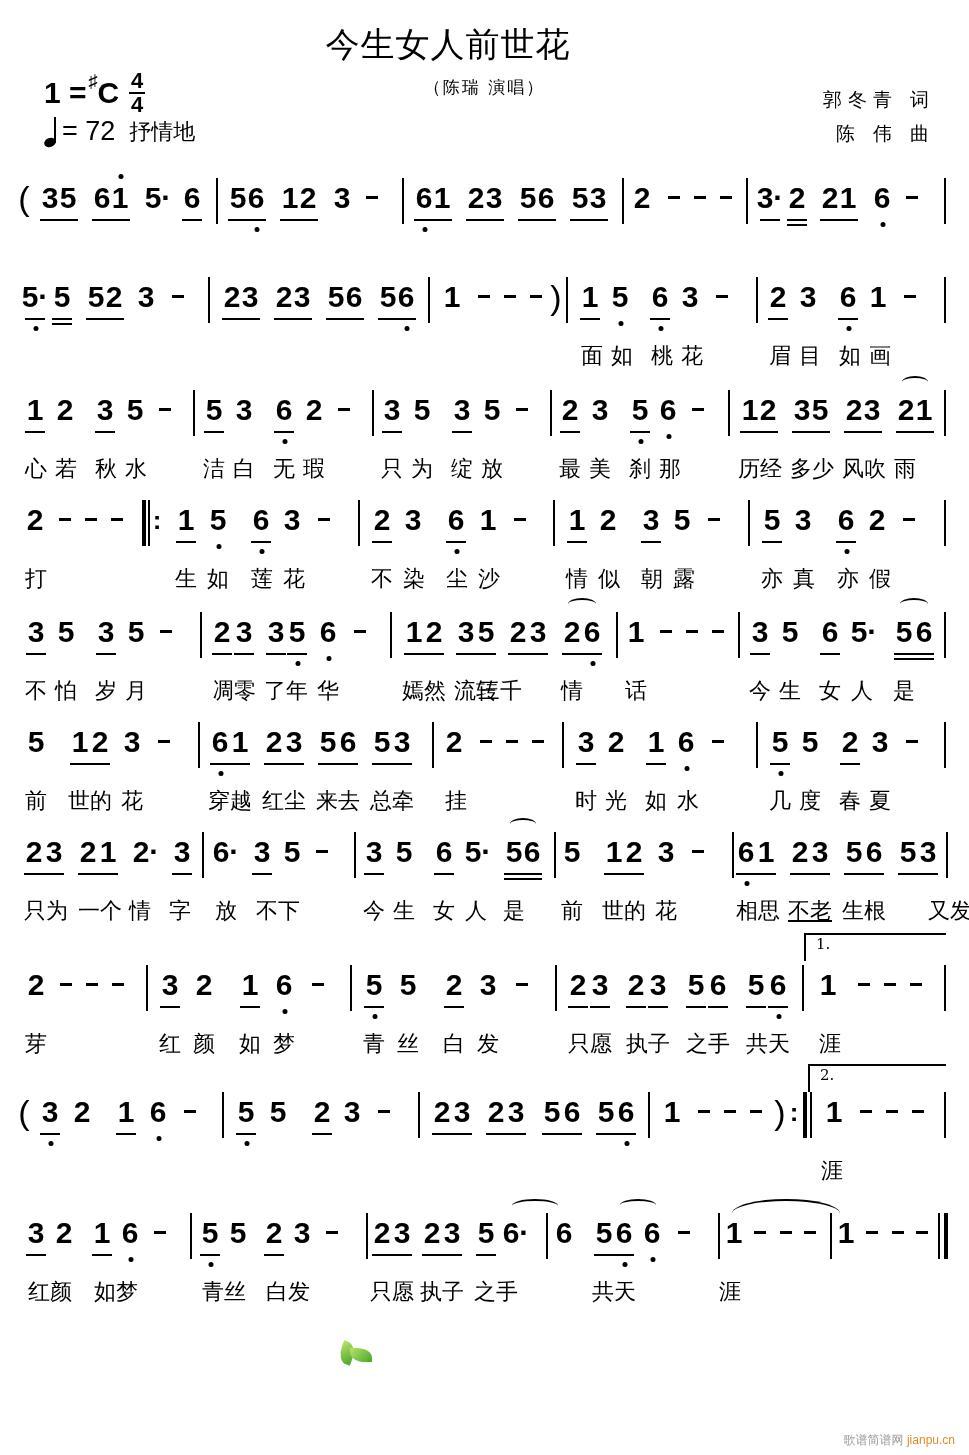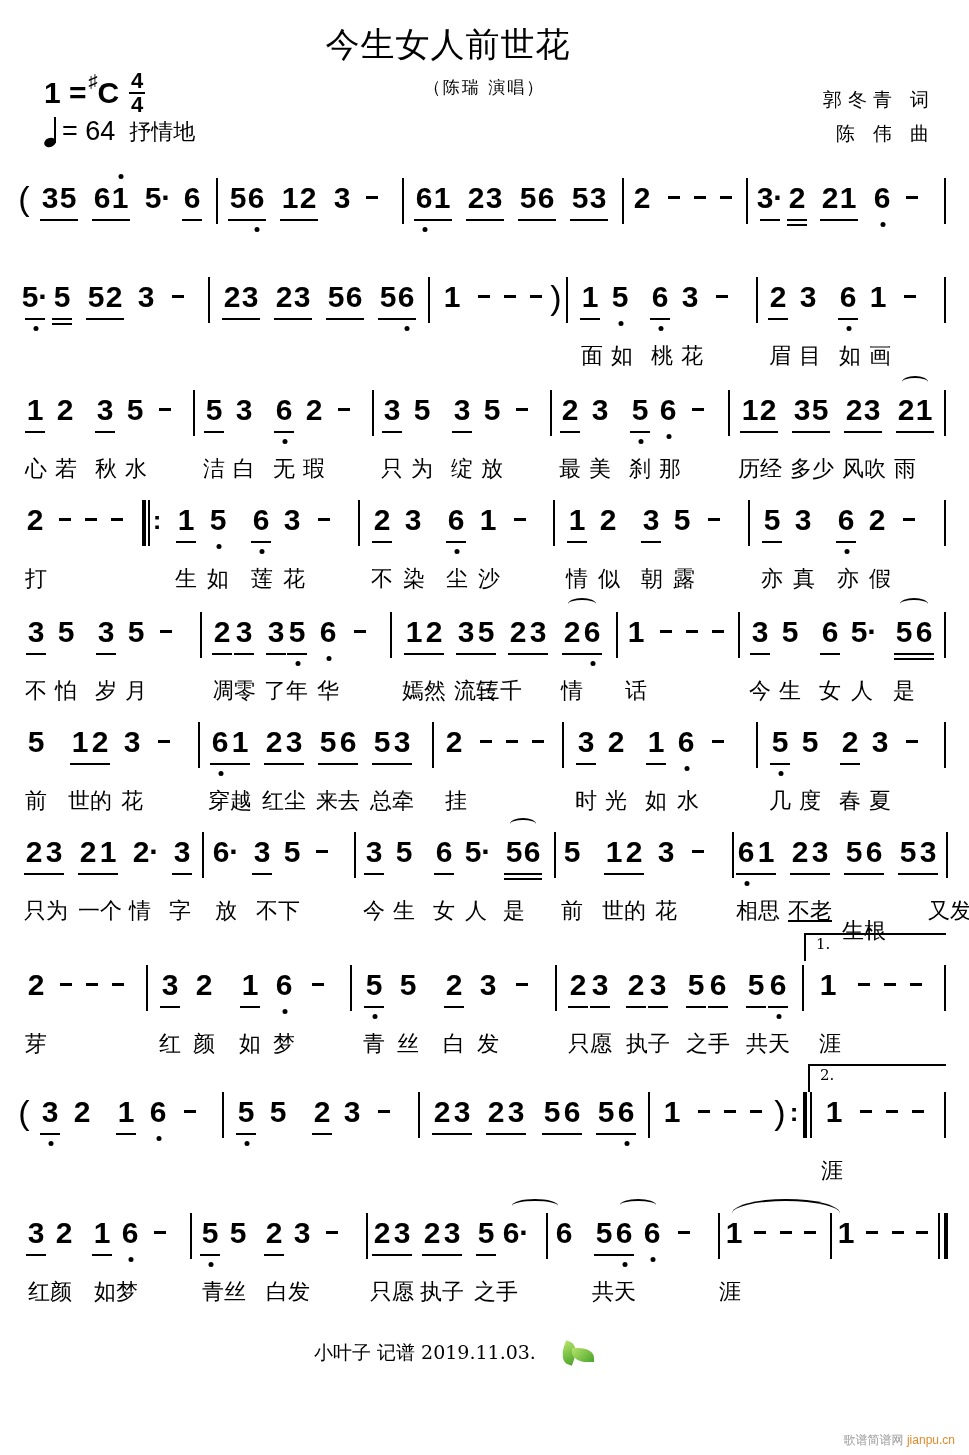--- a/index.html
+++ b/index.html
@@ -49,21 +49,21 @@
   <span>C</span>
   <span class="frac">
     <span>4</span>
     <span class="line"></span>
     <span>4</span>
   </span>
 </div>
 
 <div class="tempo">
   <span class="note-glyph"></span>
-  <span>= 64</span>
+  <span>= 72</span>
   <span class="mood">抒情地</span>
 </div>
 
 <div class="credits">
   <div>郭冬青  词</div>
   <div>陈  伟  曲</div>
 </div>
 
 <div id="score">
     <div class="system" style="top: 178px;">
@@ -560,21 +560,21 @@
       <span class="lyric" style="left: 374px;">今</span>
       <span class="lyric" style="left: 404px;">生</span>
       <span class="lyric" style="left: 444px;">女</span>
       <span class="lyric" style="left: 476px;">人</span>
       <span class="lyric" style="left: 514px;">是</span>
       <span class="lyric" style="left: 572px;">前</span>
       <span class="lyric" style="left: 624px;">世的</span>
       <span class="lyric" style="left: 666px;">花</span>
       <span class="lyric" style="left: 758px;">相思</span>
       <span class="lyric" style="left: 810px; text-decoration: underline;">不老</span>
-      <span class="lyric" style="left: 864px; margin-top: 20px;">生根</span>
+      <span class="lyric" style="left: 864px;">生根</span>
       <span class="lyric" style="left: 950px;">又发</span>
     </div>
     <div class="system" style="top: 965px;">
       <div class="nrow">
         <span class="tok" style="left: 36px;">2</span>
         <div class="dash" style="left: 66px;"></div>
         <div class="dash" style="left: 92px;"></div>
         <div class="dash" style="left: 118px;"></div>
         <div class="bar" style="left: 146px;"></div>
         <span class="tok" style="left: 170px;">3</span>
@@ -759,21 +759,20 @@
       <span class="lyric" style="left: 288px;">白发</span>
       <span class="lyric" style="left: 392px;">只愿</span>
       <span class="lyric" style="left: 442px;">执子</span>
       <span class="lyric" style="left: 496px;">之手</span>
       <span class="lyric" style="left: 614px;">共天</span>
       <span class="lyric" style="left: 730px;">涯</span>
     </div>
   </div>
 
 <div class="footer">
-  <span>小叶子 记谱 2019.11.03.</span>
   <span class="leaf">
     <i style="left:4px;top:4px;width:14px;height:22px;transform:rotate(20deg);"></i>
     <i style="left:14px;top:10px;width:22px;height:14px;"></i>
   </span>
 </div>
 
 <div class="watermark">
   <span>歌谱简谱网</span>
   <b>jianpu.cn</b>
 </div>

